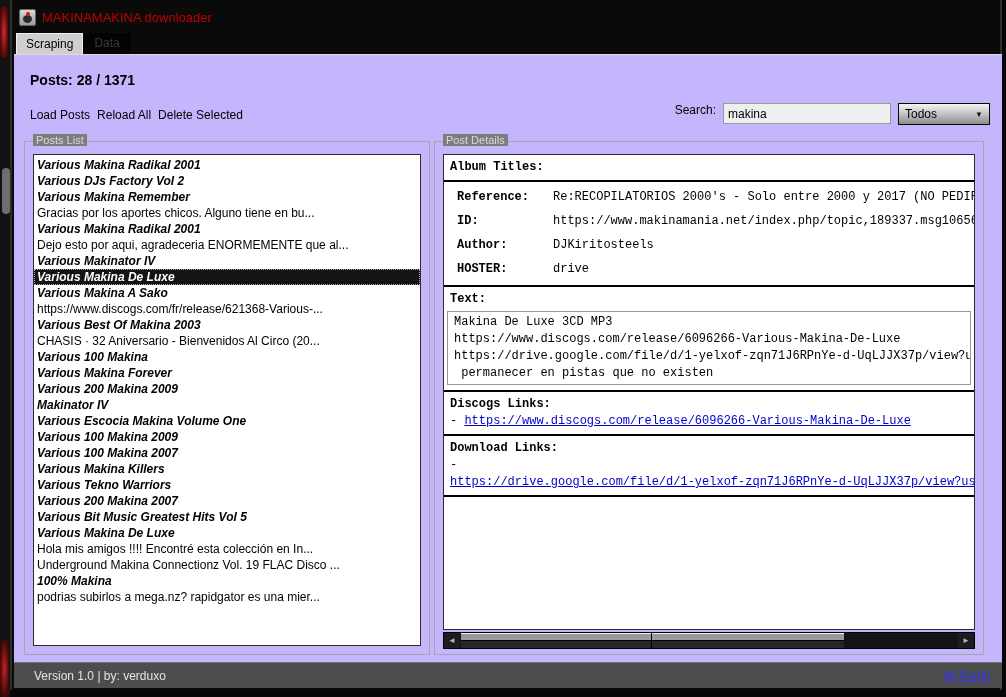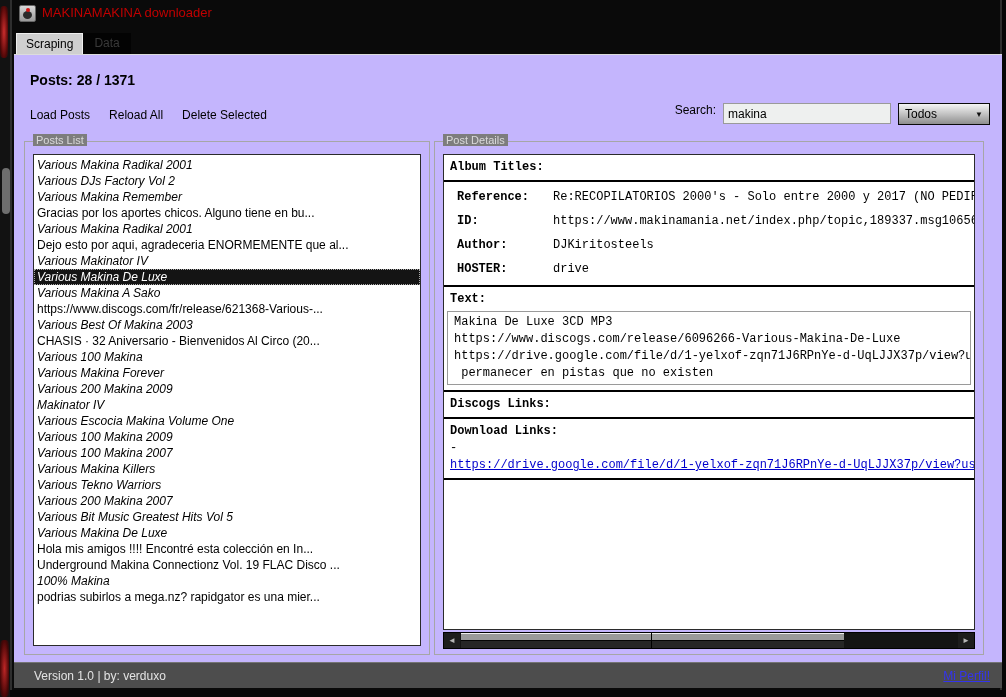--- a/index.html
+++ b/index.html
@@ -17,38 +17,38 @@
                   border-radius:4px; opacity:.9; }
 
   
   .win-btn { position:absolute; top:0; height:10px; width:31px; background:#161616;
              border:2px solid #de1616; border-top:none; }
 
   
   .window { position:absolute; left:10px; top:0; width:992px; height:690px;
             background:#0a0a0a; border-left:2px solid #2e2e2e; border-right:2px solid #2e2e2e; }
 
-  .titlebar { position:absolute; left:0; top:5px; height:24px; display:flex; padding-left:7px; }
+  .titlebar { position:absolute; left:0; top:5px; height:24px; display:flex; align-items:center; padding-left:7px; }
   .app-icon { width:17px; height:17px; background:linear-gradient(180deg,#d8d8d8,#9a9a9a);
               border:1px solid #666; border-radius:2px; position:relative; margin-right:6px; }
   .app-icon .bomb { position:absolute; left:3px; top:5px; width:9px; height:8px; background:#2a2a2a; border-radius:50%; }
   .app-icon .dot  { position:absolute; left:6px; top:2px; width:4px; height:4px; background:#d41414; border-radius:50%; }
   .title-text { font-size:13px; color:#c00000; }
 
   .tabstrip { position:absolute; left:4px; top:33px; height:21px; display:flex; }
   .tab { font-size:12px; padding:3px 9px 4px 9px; }
   .tab.active { background:#cfcfcf; color:#000; border:1px solid #efefef; border-bottom:none; z-index:2; }
   .tab.inactive { background:#030303; color:#3a3a3a; padding:3px 11px 4px 11px; }
 
   .content { position:absolute; left:2px; top:54px; width:988px; height:608px;
              background:#c4b5fd; border-top:1px solid #dcdcdc; }
 
   .posts-count { position:absolute; left:16px; top:17px; font-size:14px; font-weight:bold; color:#000; }
 
-  .actions { position:absolute; left:16px; top:53px; display:flex; gap:19px; }
+  .actions { position:absolute; left:16px; top:53px; display:flex; gap:7px; }
   .action-link { font-size:12px; color:#000; cursor:default; }
 
   .search-row { position:absolute; right:12px; top:48px; display:flex; align-items:flex-start; gap:7px; }
   .search-label { font-size:12px; color:#000; }
   .search-input { width:168px; height:21px; background:#eef0ef; border:1px solid #9a9a9a;
                   font-family:"Liberation Sans",sans-serif; font-size:12px; color:#000; padding:0 4px; outline:none; }
   .combo { width:92px; height:22px; background:linear-gradient(180deg,#f4f4f4 0%,#c8c8c8 45%,#8e8e8e 100%);
            border:1px solid #0a0a0a; display:flex; align-items:center; padding:0 6px; font-size:12px; color:#000; }
   .combo .chev { margin-left:auto; font-size:8px; color:#111; }
 
@@ -56,21 +56,21 @@
   .groupbox { position:absolute; border:1px solid #a6a6a6; }
   .groupbox-label { position:absolute; top:-8px; left:8px; background:#7d7d7d; padding:0 3px;
                     font-size:11px; color:#dadada; }
 
   
   .gb-posts { left:10px; top:86px; width:406px; height:514px; }
   .listbox { position:absolute; left:8px; top:12px; right:8px; bottom:8px; background:#fff;
              border:1px solid #2b2b2b; overflow:hidden; padding-top:2px; }
   .list-item { height:16px; line-height:16px; font-size:12px; color:#000; padding-left:3px;
                white-space:nowrap; overflow:hidden; }
-  .list-item.title { font-weight:normal; font-style:italic; }
+  .list-item.title { font-weight:bold; font-style:italic; }
   .list-item.selected { background:#141414; color:#fff; outline:1px dotted #aaa; outline-offset:-1px; }
 
   
   .gb-details { left:420px; top:86px; width:550px; height:514px; }
   .details-box { position:absolute; left:8px; top:12px; right:8px; bottom:24px; background:#fff;
                  border:1px solid #2b2b2b; overflow:hidden; padding-top:4px;
                  font-family:"Liberation Mono","DejaVu Sans Mono",monospace; font-size:12px;
                  line-height:17px; color:#000; }
   .d-line { white-space:pre; overflow:hidden; padding-left:6px; }
   .d-bold { font-weight:bold; }
@@ -197,20 +197,21 @@
         <div class="d-line d-bold">Text:</div>
         <div class="text-box">
             <div class="d-line">Makina De Luxe 3CD MP3</div>
             <div class="d-line">https://www.discogs.com/release/6096266-Various-Makina-De-Luxe</div>
             <div class="d-line">https://drive.google.com/file/d/1-yelxof-zqn71J6RPnYe-d-UqLJJX37p/view?usp=d</div>
             <div class="d-line"> permanecer en pistas que no existen</div>
           </div>
         <div class="d-sep"></div>
 
         <div class="d-line d-bold">Discogs Links:</div>
+        <div class="d-line"><span>- </span><a class="d-link" href="#">https://www.discogs.com/release/6096266-Various-Makina-De-Luxe</a></div>
         <div class="d-sep"></div>
 
         <div class="d-line d-bold">Download Links:</div>
         <div class="d-line">-</div>
         <div class="d-line"><a class="d-link" href="#">https://drive.google.com/file/d/1-yelxof-zqn71J6RPnYe-d-UqLJJX37p/view?usp=dr</a></div>
         <div class="d-sep"></div>
       </div>
 
       <div class="hscroll">
         <div class="sb-arrow">◄</div>

